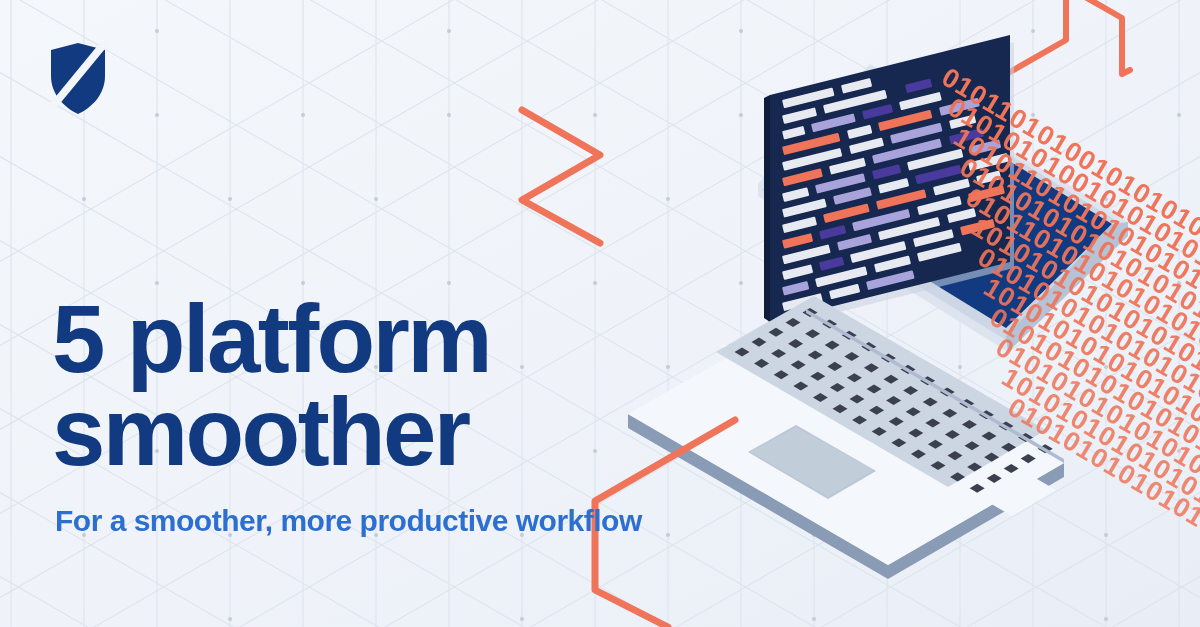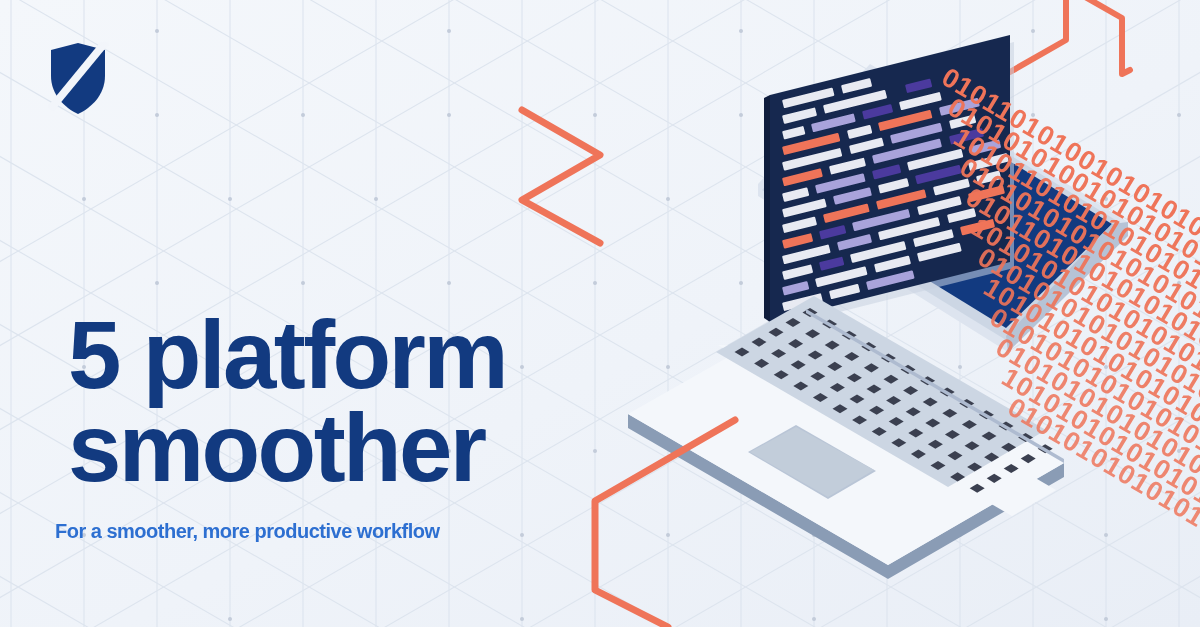--- a/index.html
+++ b/index.html
@@ -34,31 +34,31 @@
   }
 
   
   .text-block {
     position: absolute;
     left: 52px;
     top: 292px;
     width: 600px;
   }
   .headline {
-    margin: 16px;
+    margin: 0;
     font-size: 96px;
     line-height: 0.97;
     font-weight: 700;
     letter-spacing: -2.6px;
     color: #123a80;
     font-family: "Liberation Sans", sans-serif;
   }
   .subhead {
     margin: 26px 0 0 3px;
-    font-size: 20px;
+    font-size: 30px;
     font-weight: 700;
     letter-spacing: -0.5px;
     color: #2d6fd1;
     font-family: "Liberation Sans", sans-serif;
   }
 
   
   .illustration {
     position: absolute;
     inset: 0;

